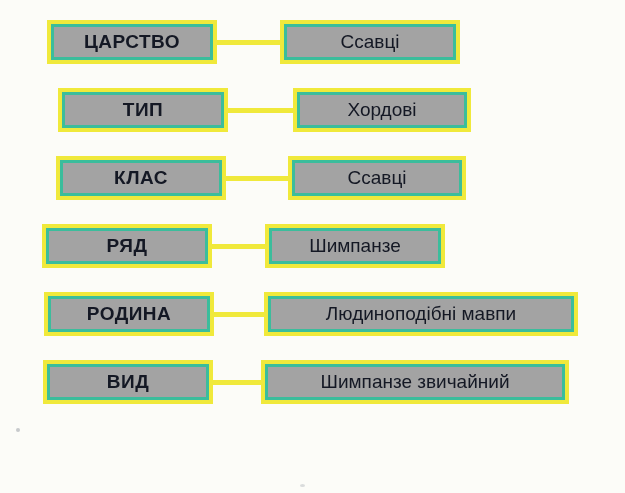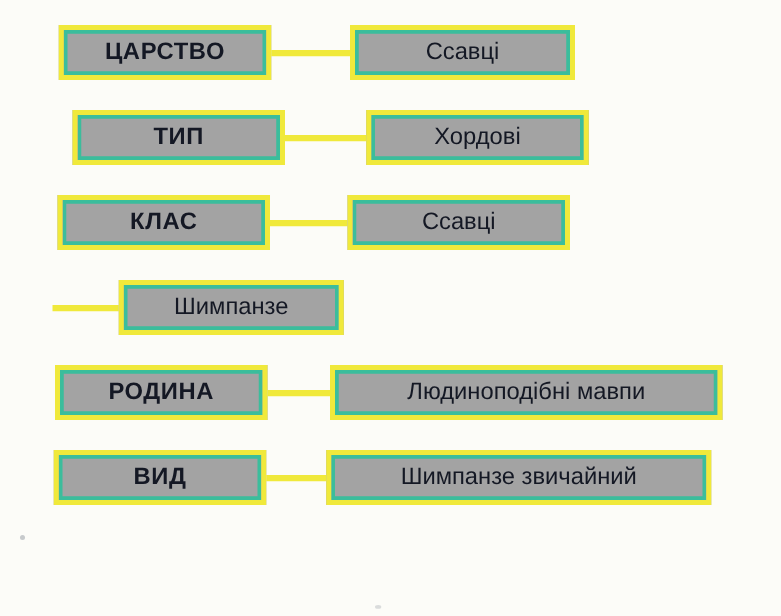--- a/index.html
+++ b/index.html
@@ -37,21 +37,21 @@
     letter-spacing:0.5px;
   }
   .connector{
     height:5px;
     background:#f0e93b;
     flex:0 0 auto;
   }
   
   .r1{margin-left:3px}  .r1 .connector{width:63px} .r1 .right{width:180px}
   .r2{margin-left:14px}  .r2 .connector{width:65px} .r2 .right{width:178px}
-  .r3{margin-left:2px}  .r3 .connector{width:62px} .r3 .right{width:178px}
+  .r3{margin-left:12px}  .r3 .connector{width:62px} .r3 .right{width:178px}
   .r4{margin-left:-2px} .r4 .connector{width:53px} .r4 .right{width:180px}
   .r5{margin-left:0}    .r5 .connector{width:50px} .r5 .right{width:314px}
   .r6{margin-left:1px}  .r6 .connector{width:55px} .r6 .right{width:185px}
   .r7{margin-left:-1px} .r7 .connector{width:48px} .r7 .right{width:308px}
 
   
   .artifact{
     position:absolute;
     background:#9aa0a8;
     border-radius:50%;
@@ -89,20 +89,23 @@
     <div class="box left">
       <span>КЛАС</span>
     </div>
     <div class="connector"></div>
     <div class="box right">
       <span>Ссавці</span>
     </div>
   </div>
 
   <div class="row r4">
+    <div class="box left">
+      <span>РЯД</span>
+    </div>
     <div class="connector"></div>
     <div class="box right">
       <span>Шимпанзе</span>
     </div>
   </div>
 
   <div class="row r5">
     <div class="box left">
       <span>РОДИНА</span>
     </div>

